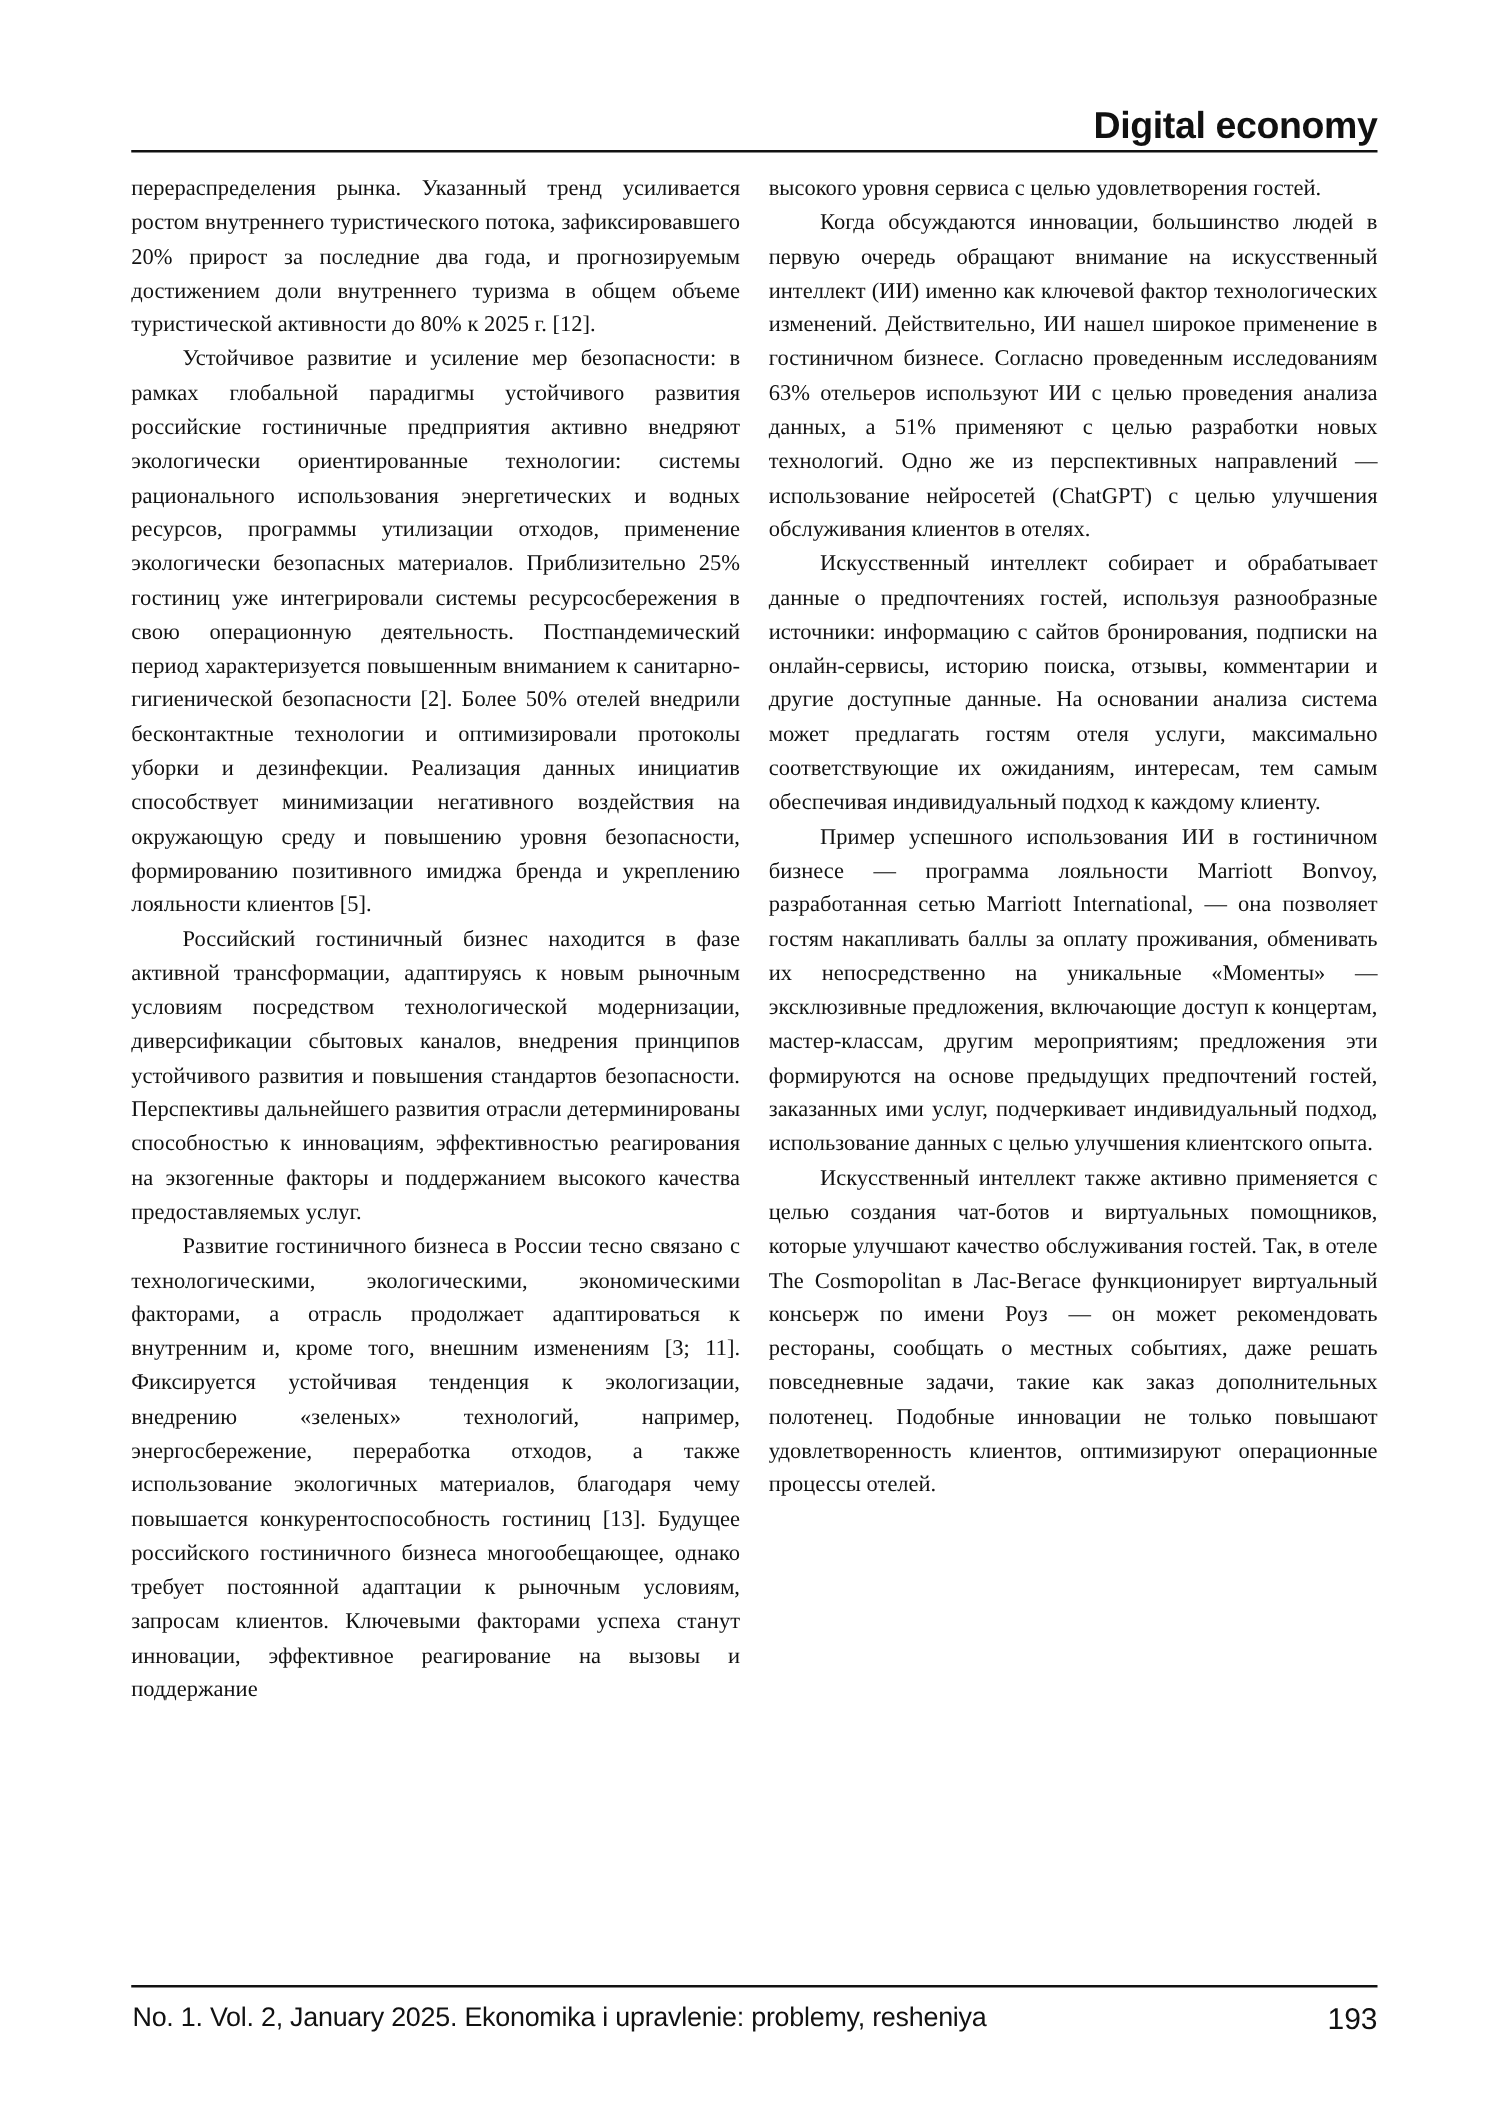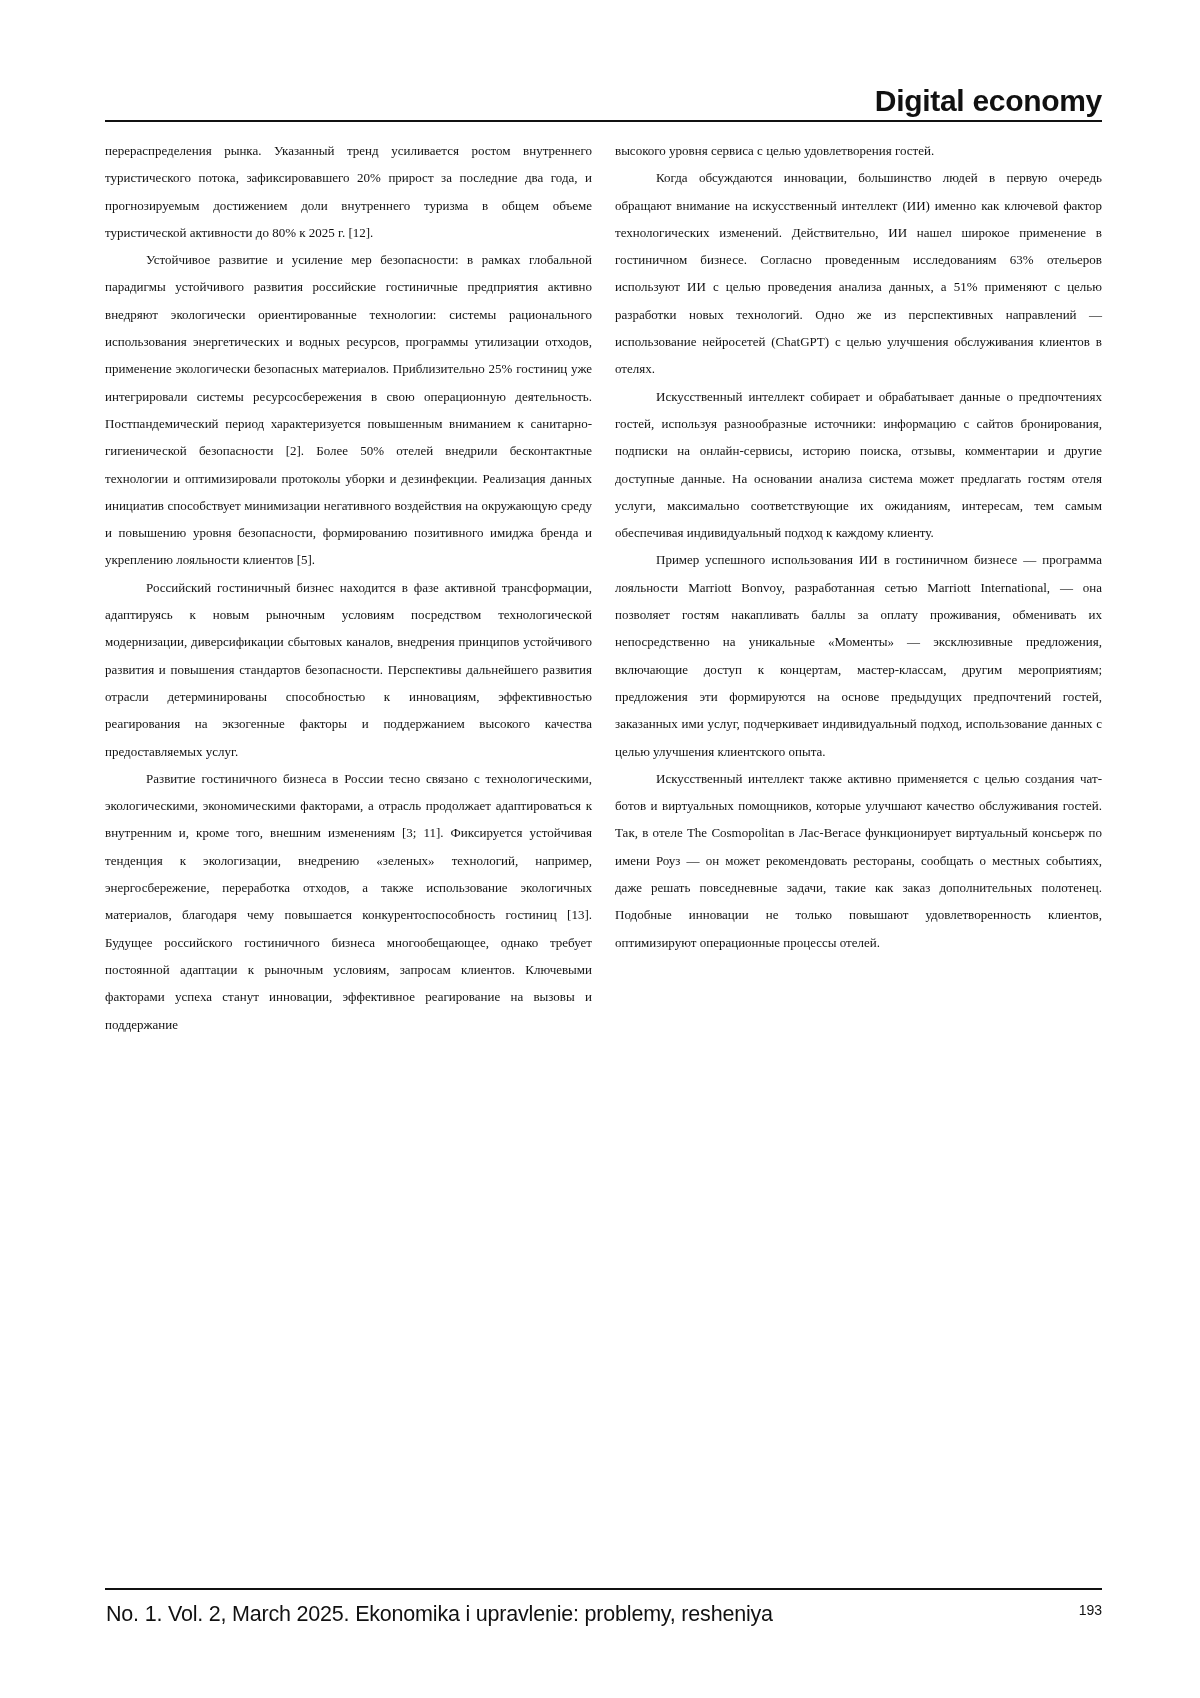--- a/index.html
+++ b/index.html
@@ -38,21 +38,21 @@
       left: 105px;
       width: 997px;
       height: 0;
       border-top: 2.5px solid #111;
     }
     .col {
       position: absolute;
       top: 137px;
       width: 487px;
       font-family: "Liberation Serif", serif;
-      font-size: 13px;
+      font-size: 18px;
       line-height: 27.3px;
       text-align: justify;
       hyphens: manual;
     }
     .col-left { left: 105px; }
     .col-right { left: 615px; }
     .col p {
       margin: 0;
       text-indent: 41px;
     }
@@ -69,21 +69,21 @@
       font-family: "Liberation Sans", sans-serif;
       font-size: 21.5px;
       letter-spacing: -0.2px;
       color: #111;
     }
     .footer-page {
       position: absolute;
       top: 1602px;
       right: 98px;
       font-family: "Liberation Sans", sans-serif;
-      font-size: 14px;
+      font-size: 24px;
       color: #111;
     }
   </style>
 </head>
 <body>
 
 <div class="running-head">Digital economy</div>
 <div class="rule-top"></div>
 
 <div class="col col-left">
@@ -95,14 +95,14 @@
 
 <div class="col col-right">
   <p class="noindent">высокого уровня сервиса с целью удовлетворения гостей.</p>
   <p>Когда обсуждаются инновации, большинство людей в первую очередь обращают внимание на искусственный интеллект (ИИ) именно как ключевой фактор технологических изменений. Действительно, ИИ нашел широкое применение в гостиничном бизнесе. Согласно проведенным исследованиям 63% отельеров используют ИИ с целью проведения анализа данных, а 51% применяют с целью разработки новых технологий. Одно же из перспективных направлений — использование нейросетей (ChatGPT) с целью улучшения обслуживания клиентов в отелях.</p>
   <p>Искусственный интеллект собирает и обрабатывает данные о предпочтениях гостей, используя разнообразные источники: информацию с сайтов бронирования, подписки на онлайн-сервисы, историю поиска, отзывы, комментарии и другие доступные данные. На основании анализа система может предлагать гостям отеля услуги, максимально соответствующие их ожиданиям, интересам, тем самым обеспечивая индивидуальный подход к каждому клиенту.</p>
   <p>Пример успешного использования ИИ в гостиничном бизнесе — программа лояльности Marriott Bonvoy, разработанная сетью Marriott International, — она позволяет гостям накапливать баллы за оплату проживания, обменивать их непосредственно на уникальные «Моменты» — эксклюзивные предложения, включающие доступ к концертам, мастер-классам, другим мероприятиям; предложения эти формируются на основе предыдущих предпочтений гостей, заказанных ими услуг, подчеркивает индивидуальный подход, использование данных с целью улучшения клиентского опыта.</p>
   <p>Искусственный интеллект также активно применяется с целью создания чат-ботов и виртуальных помощников, которые улучшают качество обслуживания гостей. Так, в отеле The Cosmopolitan в Лас-Вегасе функционирует виртуальный консьерж по имени Роуз — он может рекомендовать рестораны, сообщать о местных событиях, даже решать повседневные задачи, такие как заказ дополнительных полотенец. Подобные инновации не только повышают удовлетворенность клиентов, оптимизируют операционные процессы отелей.</p>
 </div>
 
 <div class="rule-bottom"></div>
-<div class="footer-citation">No. 1. Vol. 2, March 2025. Ekonomika i upravlenie: problemy, resheniya</div>
+<div class="footer-citation">No. 1. Vol. 2, January 2025. Ekonomika i upravlenie: problemy, resheniya</div>
 <div class="footer-page">193</div>
 
 </body></html>

